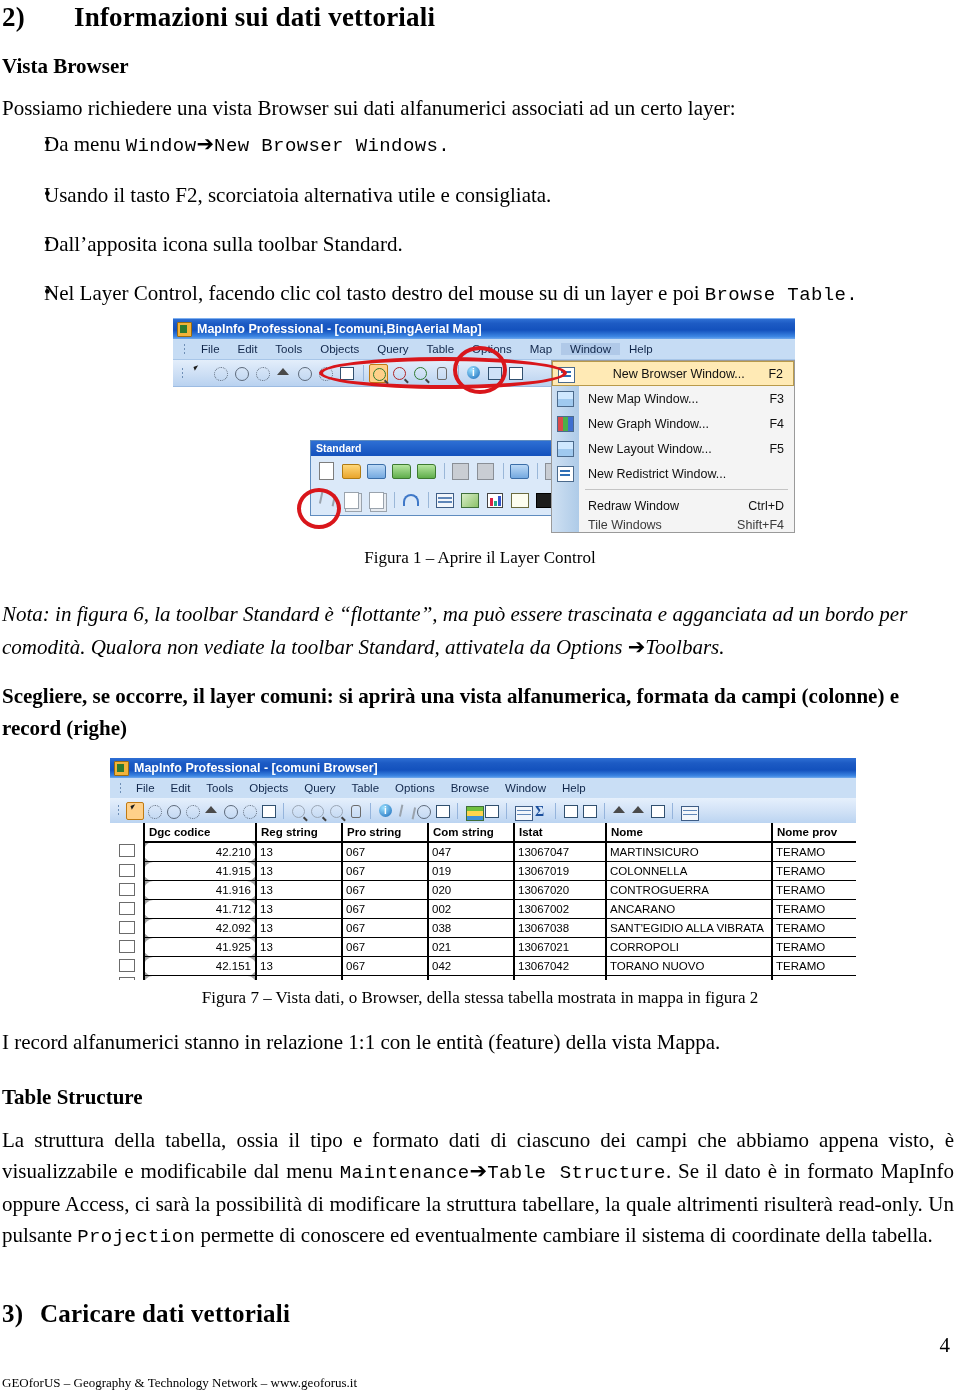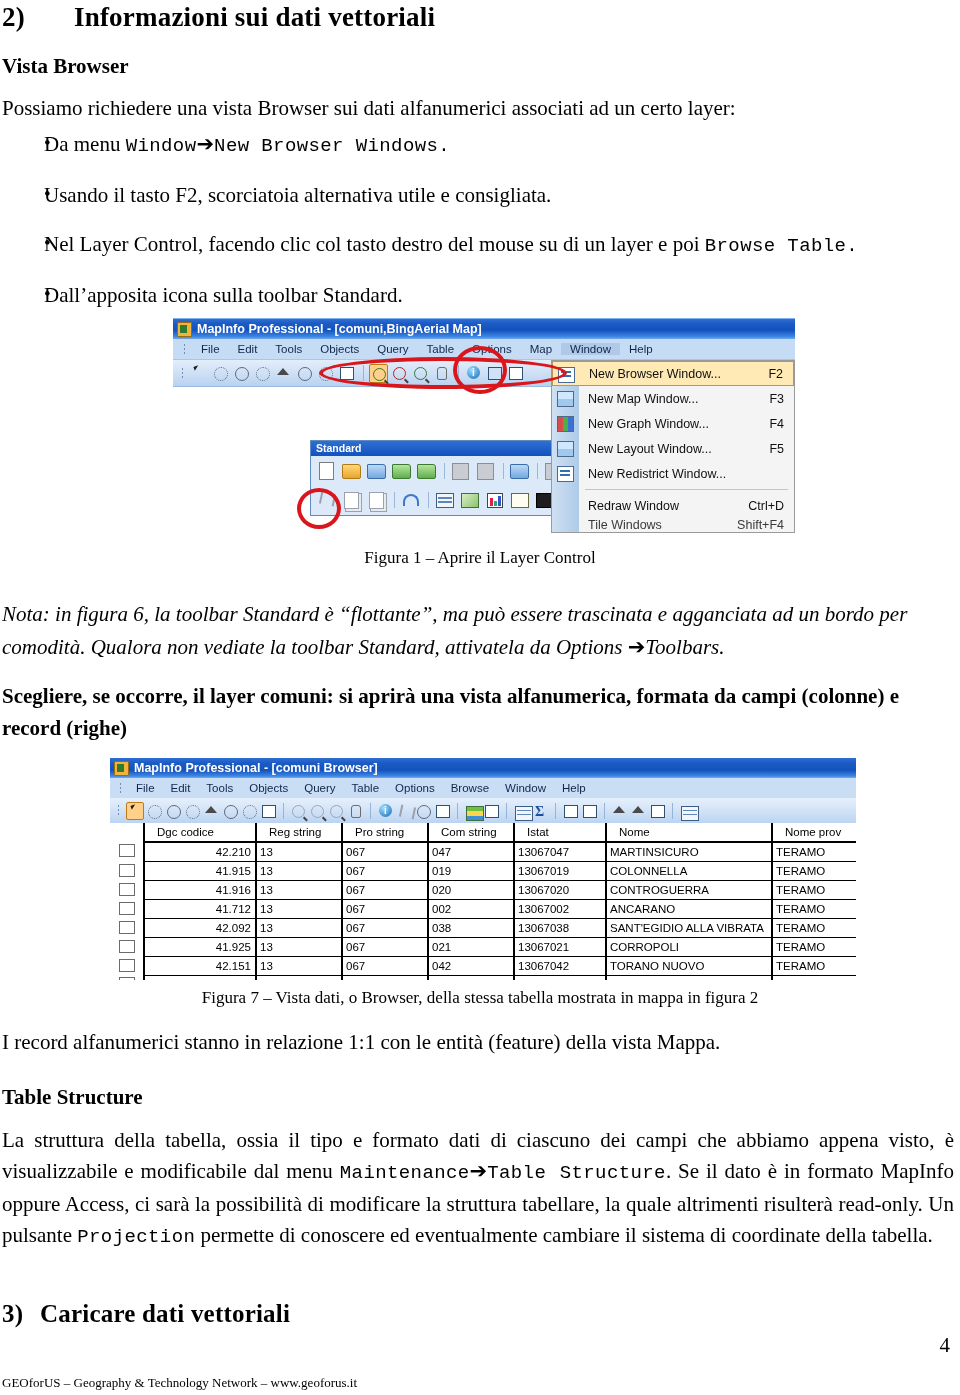--- a/index.html
+++ b/index.html
@@ -101,21 +101,21 @@
   
   .menu{
     position:absolute;left:378px;top:42px;width:244px;
     background:#f4f4f4;border:1px solid #9a9a9a;
     font-family:"Liberation Sans",sans-serif;font-size:12.5px;color:#101010;
     box-sizing:border-box;
   }
   .menu .gutter{position:absolute;left:0;top:0;bottom:0;width:27px;
     background:linear-gradient(to right,#cfe0f2,#aecbe8);}
   .menu-item{height:25px;display:flex;align-items:center;padding-left:36px;position:relative;box-sizing:border-box;}
-  .menu-item.first{background:#ffeab5;border:1px solid #b99a4a;}
+  .menu-item.first{background:#ffeab5;border:1px solid #b99a4a;text-align:center;}
   .menu-item .mi-sicon{position:absolute;left:5px;top:5px;width:15px;height:14px;
      border:1px solid #4b6a8c;background:#fff;}
   .menu-item .mi-sicon.g{background:linear-gradient(to bottom,#cfe8ff 0 50%,#9fc9ef 50% 100%);}
   .menu-item .mi-sicon.bars:after{content:"";position:absolute;left:2px;top:3px;width:10px;height:2px;
      background:#2f6fb5;box-shadow:0 4px 0 #2f6fb5;}
   .menu-item .mi-sicon.color{background:linear-gradient(90deg,#d94a4a 33%,#4ab04a 33% 66%,#3f6fd0 66%);}
   .menu-item .lbl{flex:1;white-space:nowrap;}
   .menu-item .key{margin-left:auto;padding-right:10px;white-space:nowrap;}
   .menu-sep{height:1px;background:#c4c4c4;margin:3px 6px 3px 33px;}
   .menu-item.cut{height:14px;overflow:hidden;color:#3a3a3a;}
@@ -167,52 +167,52 @@
   .f7-menubar .mitem{padding:0 8px;}
   .f7-toolbar{
     height:25px;width:746px;
     background:linear-gradient(to bottom,#e6f0fc 0%,#d0e1f6 55%,#bbd4f1 100%);
     display:flex;align-items:center;padding-left:7px;box-sizing:border-box;
   }
   .f7-toolbar .tb-btn{width:18px;height:18px;margin-right:1px;}
   table.grid{border-collapse:collapse;width:746px;table-layout:fixed;
     font-family:"Liberation Sans",sans-serif;font-size:11.5px;}
   table.grid th{
-    font-weight:normal;text-align:left;padding:1px 0 1px 12px;height:16px;
+    font-weight:bold;text-align:left;padding:1px 0 1px 4px;height:16px;
     border-bottom:2px solid #000;border-left:2px solid #000;background:#fff;
     white-space:nowrap;overflow:hidden;
   }
   table.grid th.chk{border-left:none;border-bottom:none;}
   table.grid td{
     padding:1px 3px;height:16px;border-bottom:1px solid #000;border-left:2px solid #000;
     white-space:nowrap;overflow:hidden;background:#fff;
   }
   table.grid td.chk{border-left:none;border-bottom:none;text-align:center;}
-  table.grid td.num{text-align:right;padding-right:4px;}
+  table.grid td.num{text-align:right;padding-right:4px;border-radius:9px;}
   .cbox{display:inline-block;width:14px;height:11px;border:1.6px solid #6b6b6b;background:#fff;}
   tr.clip td{height:7px;overflow:hidden;}
 </style>
 </head>
 <body>
 
 <div class="page">
 
   <h1 class="section">
     <span class="num">2)</span><span>Informazioni sui dati vettoriali</span>
   </h1>
 
   <h2 class="sub" style="top:54px;font-size:21px;">Vista Browser</h2>
 
   <p class="body" style="top:94px;width:950px;">Possiamo richiedere una vista Browser sui dati alfanumerici associati ad un certo layer:</p>
 
   <ul class="bullets">
     <li><span>Da menu </span><span class="mono">Window</span><span class="arrow">➔</span><span class="mono">New Browser Windows.</span></li>
     <li><span>Usando il tasto F2, scorciatoia alternativa utile e consigliata.</span></li>
+    <li><span>Dall’apposita icona sulla toolbar Standard.</span></li>
     <li><span>Nel Layer Control, facendo clic col tasto destro del mouse su di un layer e poi </span><span class="mono">Browse Table.</span></li>
-    <li><span>Dall’apposita icona sulla toolbar Standard.</span></li>
   </ul>
 
   <div class="fig6">
 
     <div class="mi-win">
       <div class="mi-title">
         <span class="mi-ico"></span>
         <span>MapInfo Professional - [comuni,BingAerial Map]</span>
       </div>
       <div class="mi-menubar">

